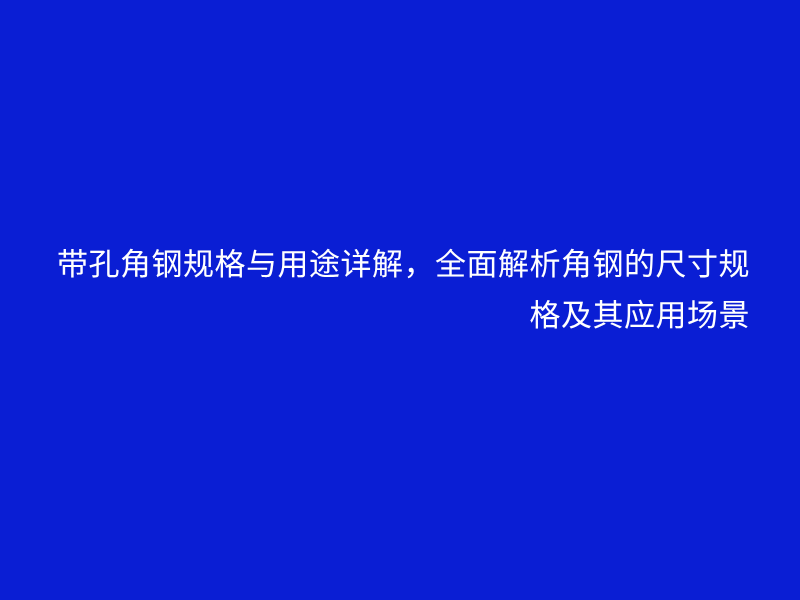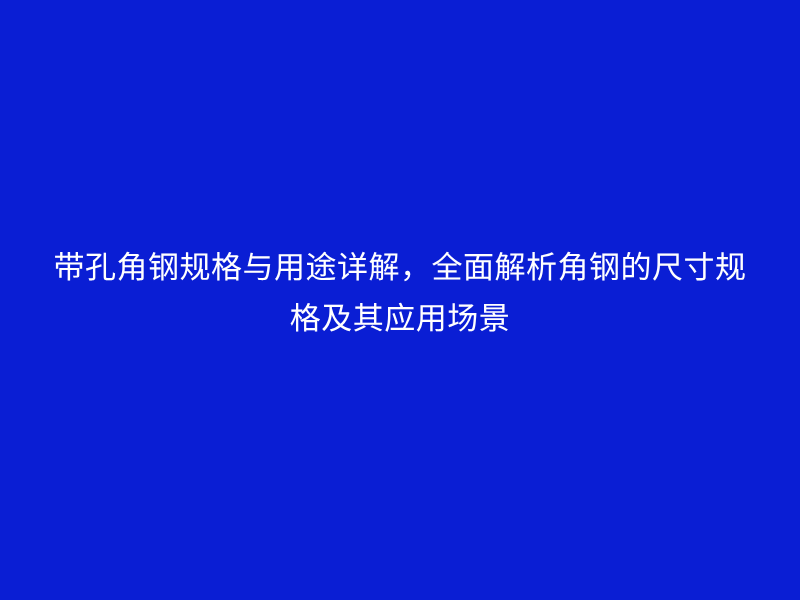--- a/index.html
+++ b/index.html
@@ -34,23 +34,23 @@
     flex-direction: column;
     align-items: center;
     justify-content: center;
     padding-bottom: 14px;
     box-sizing: border-box;
   }
 
   .title-text {
     margin: 0;
     width: 700px;
-    text-align: center;
+    text-align: right;
     color: #ffffff;
-    font-family: Liberation Serif, serif;
+    font-family: Liberation Mono, monospace;
     font-size: 31px;
     font-weight: 400;
     line-height: 51px;
     letter-spacing: 0.5px;
     word-break: break-all;
     white-space: normal;
     text-rendering: geometricPrecision;
   }
 </style>
 </head>

